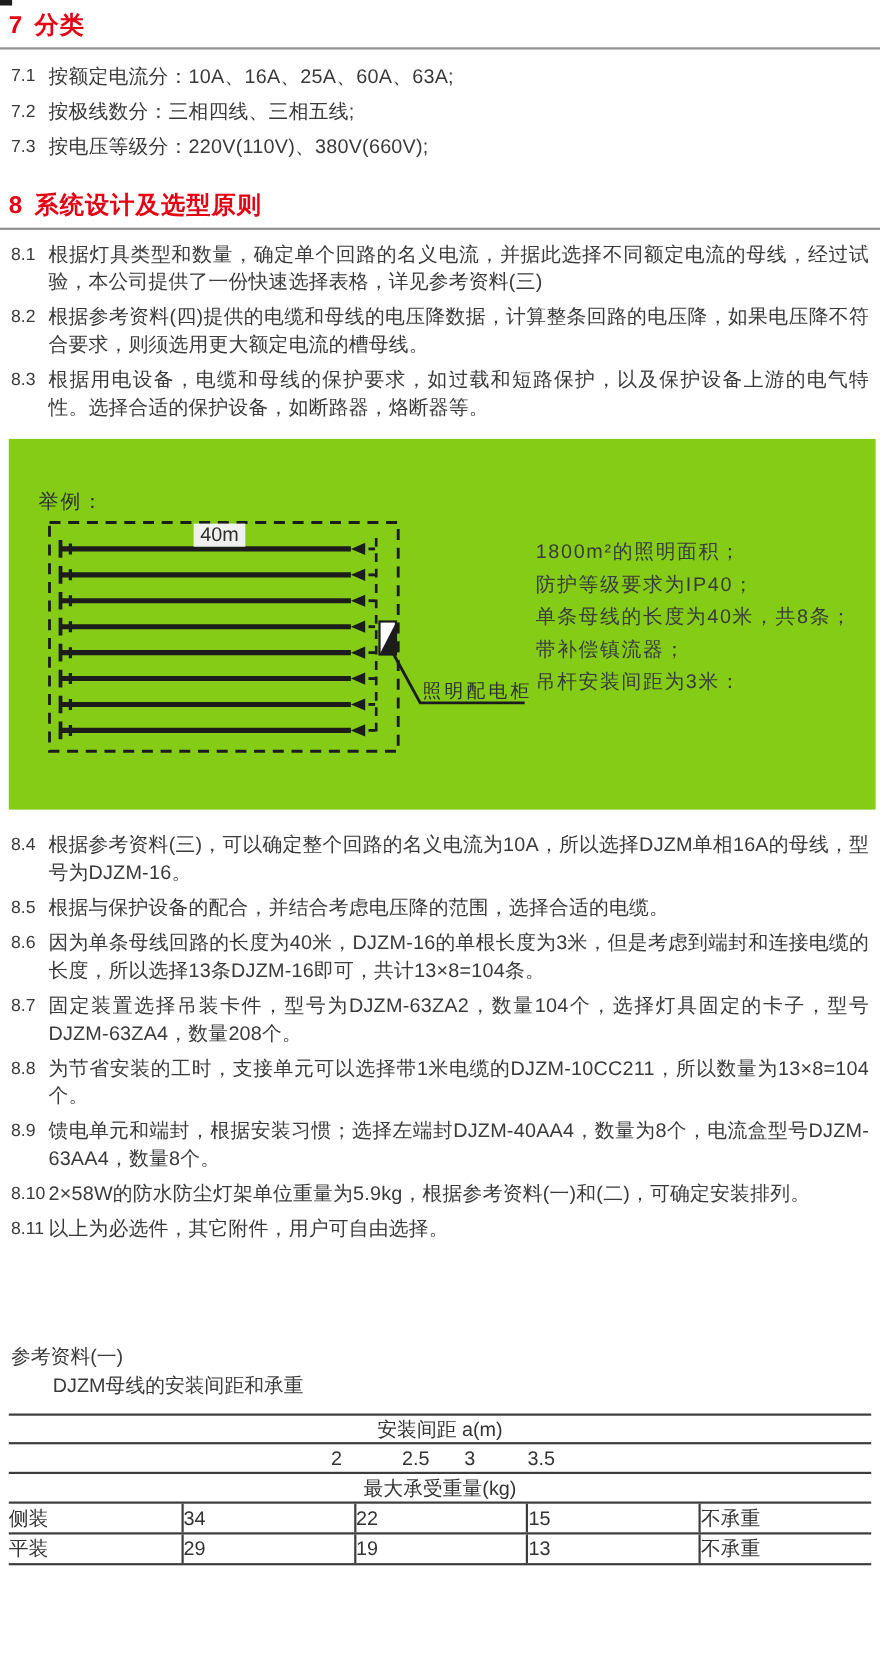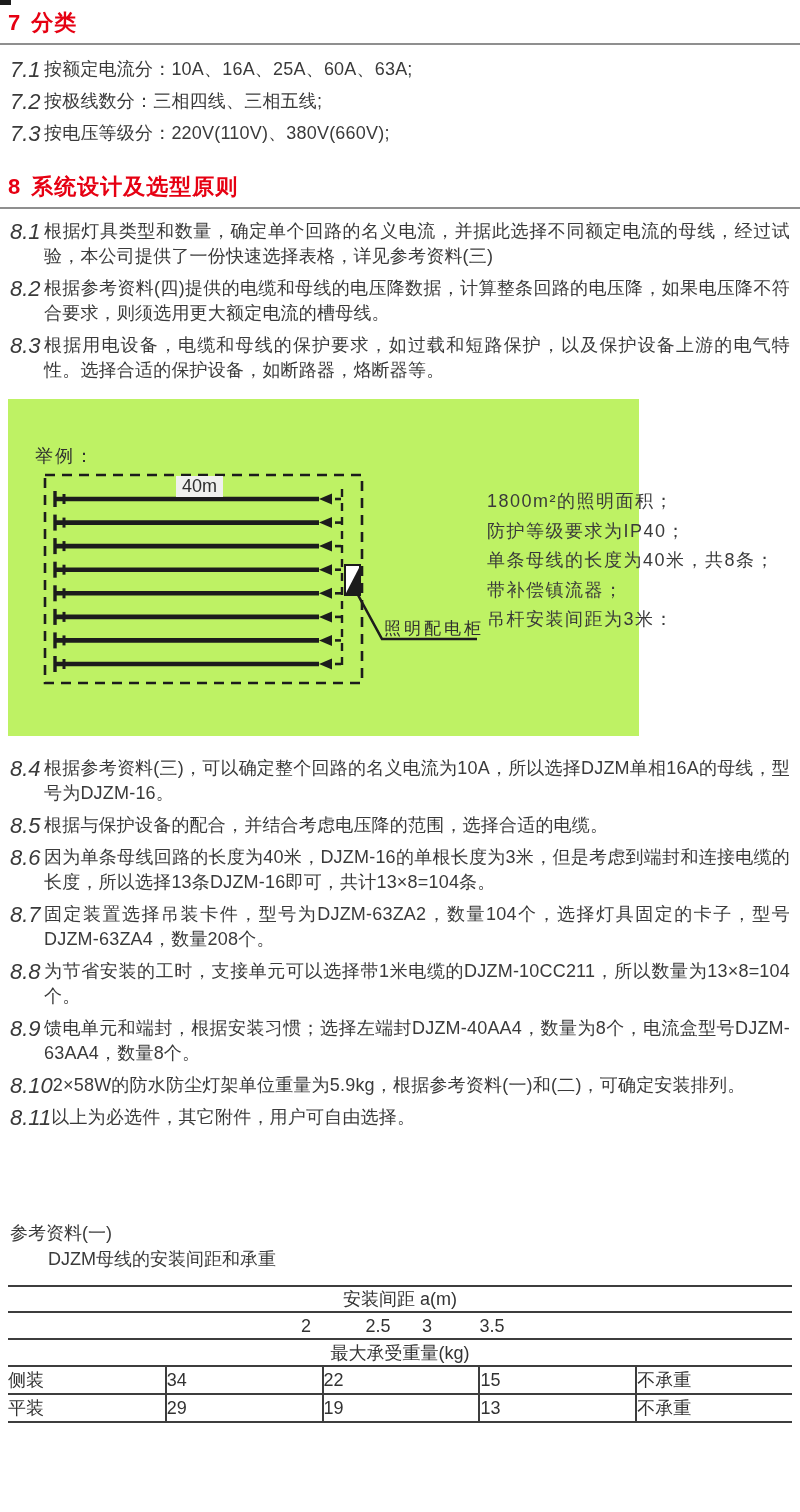--- a/index.html
+++ b/index.html
@@ -16,27 +16,27 @@
     margin-top:6px; padding:2px 0 5px 8px;
     border-bottom:2px solid #8f8f8f;
     font-size:22px; font-weight:bold; color:#e60012;
     letter-spacing:1px;
   }
   .sec-heading .sec-num { margin-right:10px; }
 
   
   .items { margin:12px 10px 0 10px; }
   .item { display:flex; margin-bottom:7px; }
-  .item .num { flex:0 0 auto; min-width:34px; font-size:22px; line-height:25px;font-style:italic; }
+  .item .num { flex:0 0 auto; min-width:34px; font-size:16px; line-height:25px; }
   .item .txt { flex:1; font-size:18px; line-height:25px; text-align:justify; letter-spacing:0.2px; }
 
   
   .example-box {
     position:relative; margin:16px 0 0 8px;
-    width:631px; height:337px; background:#bef264;
+    width:788px; height:337px; background:#84cc16;
   }
   .example-label { position:absolute; left:27px; top:45px; font-size:18px; letter-spacing:2px; color:#2e2e2e; }
   .dim-label { position:absolute; left:168px; top:77px; font-size:18px; color:#2e2e2e; background:#f0f0ee; padding:0 6px; }
   .cabinet-label { position:absolute; left:376px; top:218px; font-size:17px; letter-spacing:3px; color:#2e2e2e; }
   .diagram-svg { position:absolute; left:0; top:0; width:785px; height:337px; }
   .specs { position:absolute; left:479px; top:88px; }
   .spec-line { font-size:18px; line-height:29.5px; letter-spacing:1.5px; color:#3a3a3a; white-space:nowrap; }
 
   .items-after { margin-top:20px; }
 

